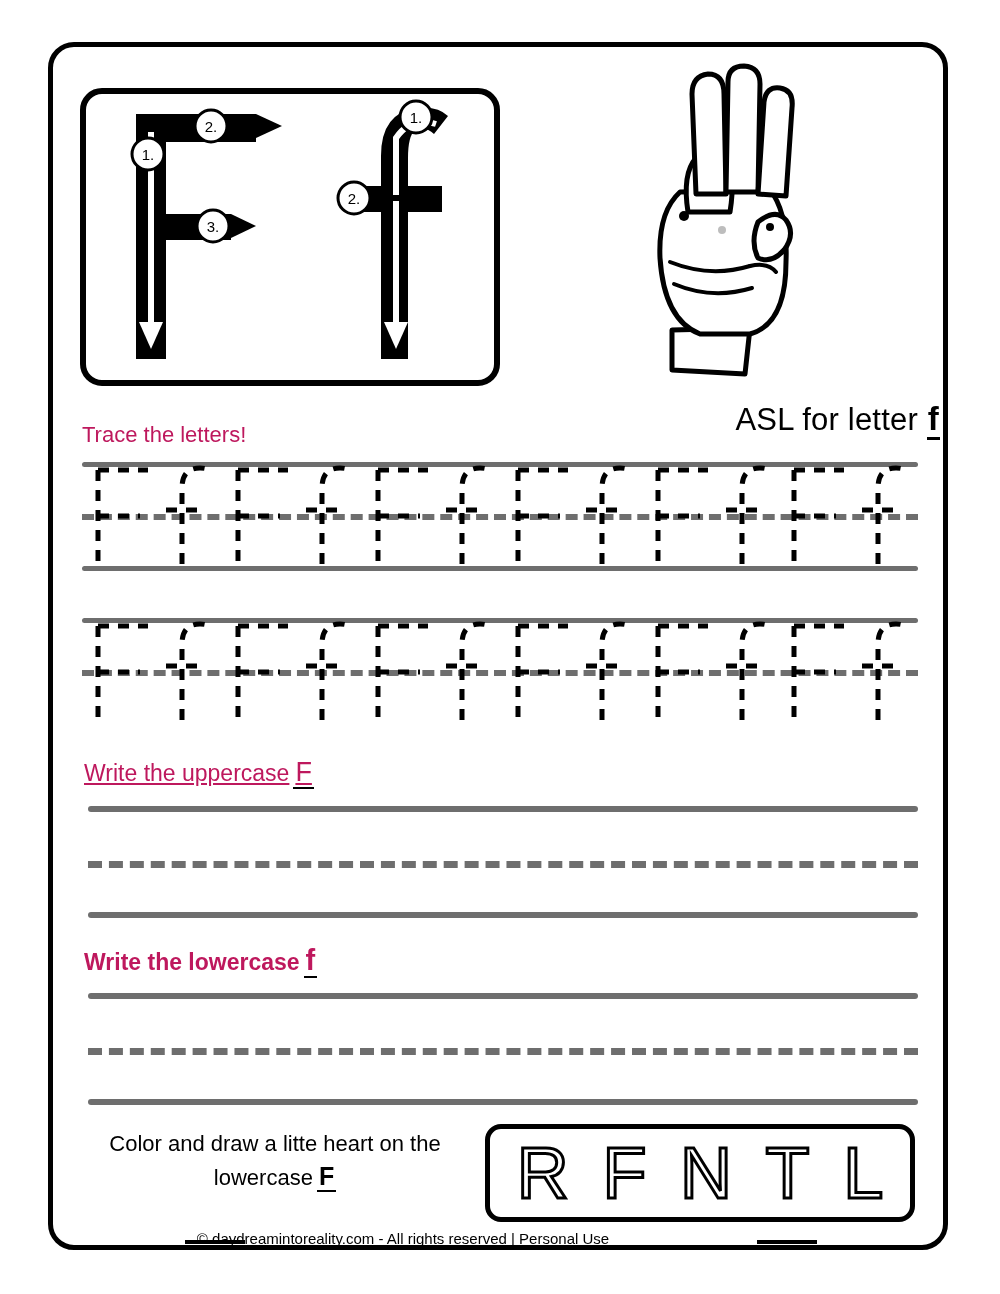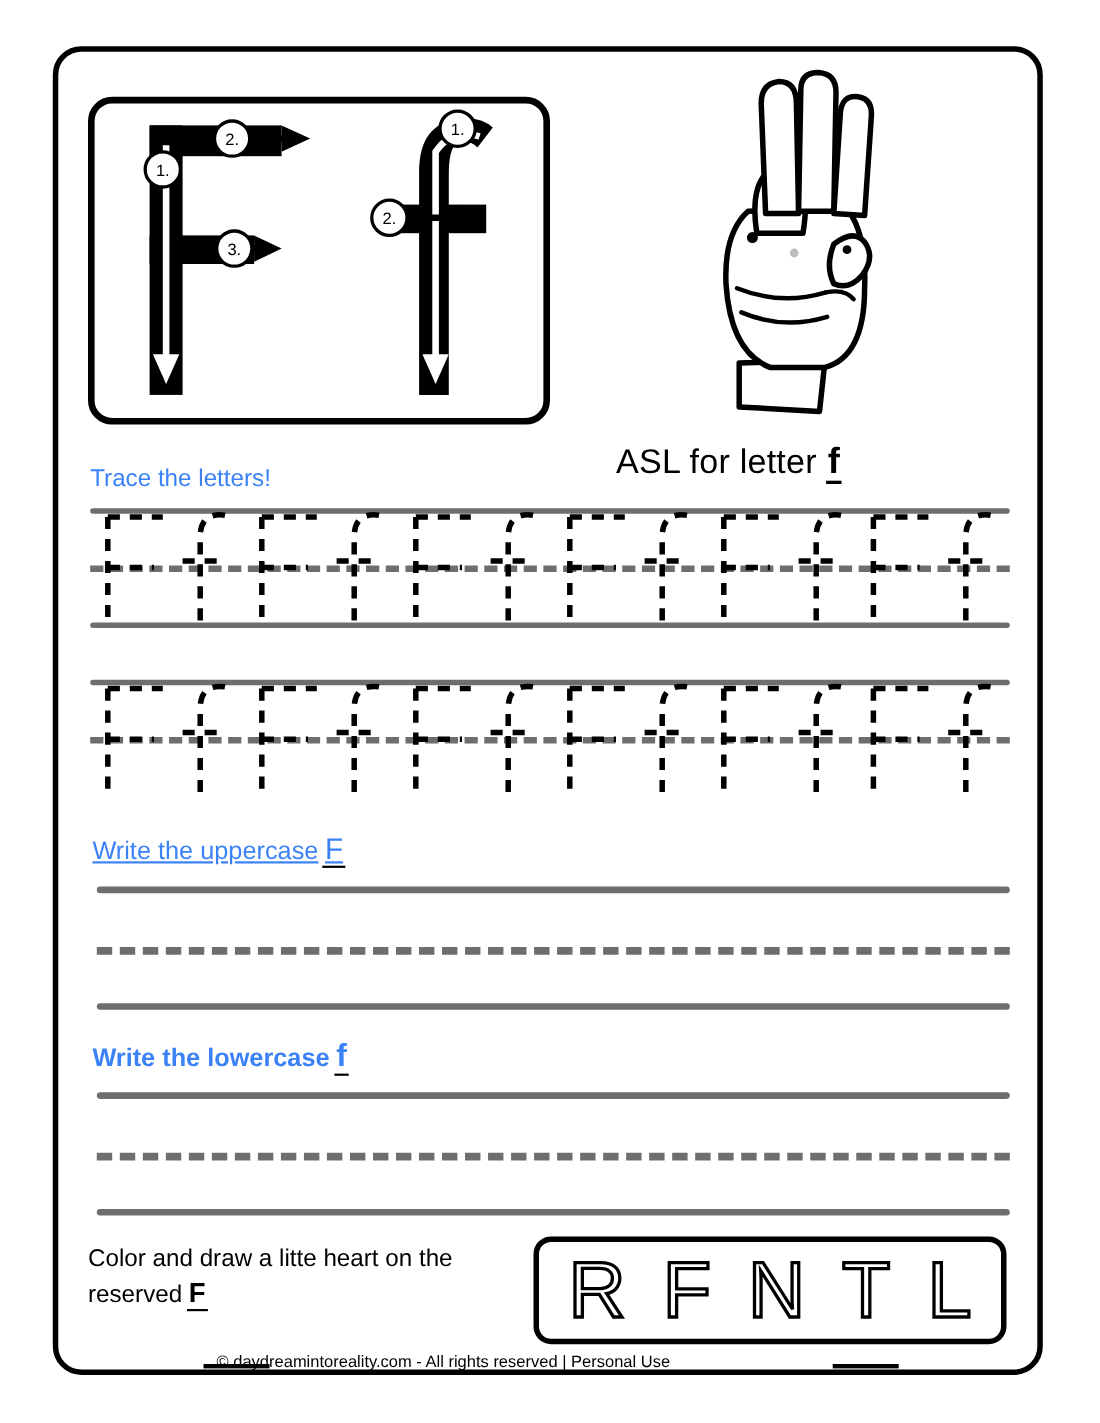--- a/index.html
+++ b/index.html
@@ -58,37 +58,37 @@
     left: 600px;
     top: 62px;
     width: 330px;
     height: 330px;
   }
   .asl-caption {
     position: absolute;
     left: 560px;
     top: 400px;
     width: 380px;
-    text-align: left;
+    text-align: right;
     font-size: 31px;
     letter-spacing: 0.2px;
     white-space: nowrap;
   }
   .asl-caption .bold-letter {
     font-weight: bold;
     border-bottom: 3px solid #000;
     padding: 0 1px;
     font-size: 33px;
   }
 
   
   .label {
     position: absolute;
     font-size: 22px;
-    color: #3b82f6;
+    color: #be185d;
   }
   .label-trace { left: 82px; top: 422px; }
   .label-upper { left: 84px; top: 757px; font-size: 23px; text-decoration: underline; }
   .label-lower { left: 84px; top: 944px; font-size: 23px; font-weight: bold; }
 
   .inline-letter {
     font-size: 27px;
     border-bottom: 2px solid #000;
     padding: 0 2px;
     margin-left: 4px;
@@ -146,20 +146,21 @@
     height: 0;
     border-top: 7px dashed #6e6e6e;
   }
 
   
   .bottom-instruction {
     position: absolute;
     left: 80px;
     top: 1128px;
     width: 390px;
+    text-align: center;
     font-size: 22px;
     line-height: 32px;
   }
   .bottom-instruction .inline-letter {
     font-size: 25px;
     font-weight: bold;
   }
 
   .letters-box {
     position: absolute;
@@ -396,21 +397,21 @@
   </div>
 
   <div class="write-row write-row-lower">
     <div class="w-solid" style="top:0px;"></div>
     <div class="w-dash" style="top:55px;"></div>
     <div class="w-solid" style="top:106px;"></div>
   </div>
 
   <div class="bottom-instruction">
     <span>Color and draw a litte heart on the</span><br>
-    <span>reserved</span><span class="inline-letter">F</span>
+    <span>lowercase</span><span class="inline-letter">F</span>
   </div>
 
   <div class="letters-box">
     <div class="letters-box-inner">
       <span class="outline-letter">R</span>
       <span class="outline-letter">F</span>
       <span class="outline-letter">N</span>
       <span class="outline-letter">T</span>
       <span class="outline-letter">L</span>
     </div>

